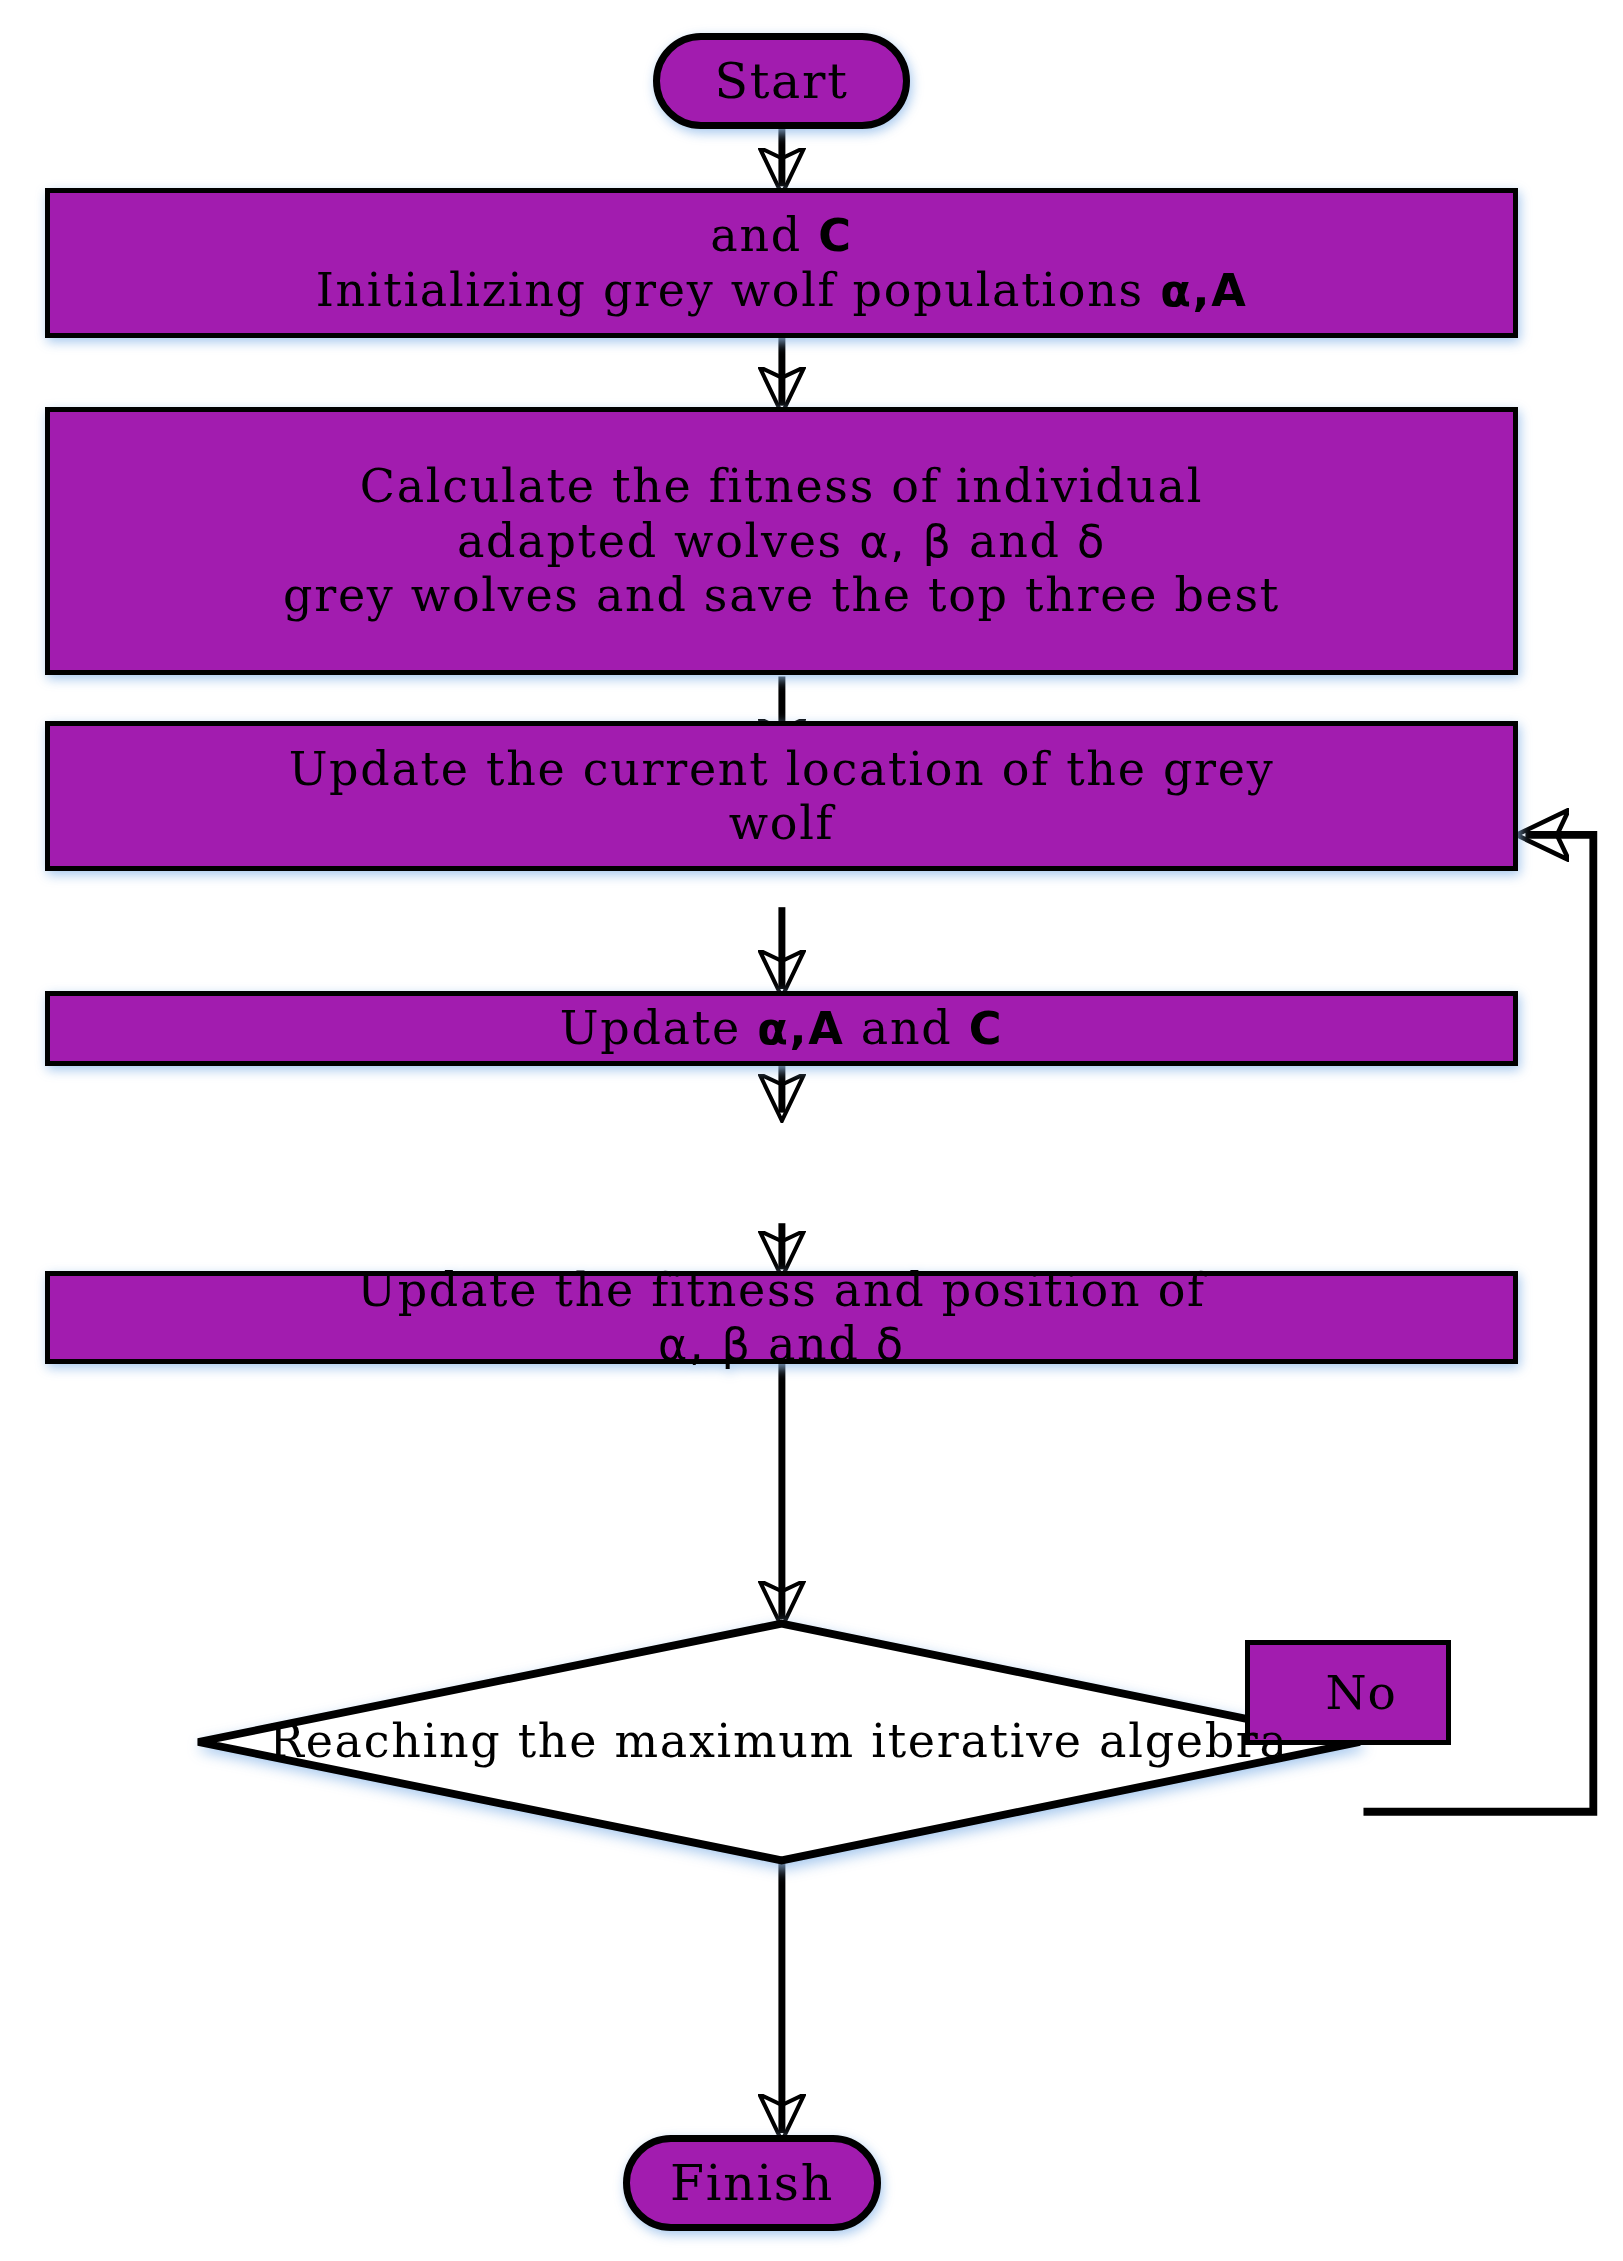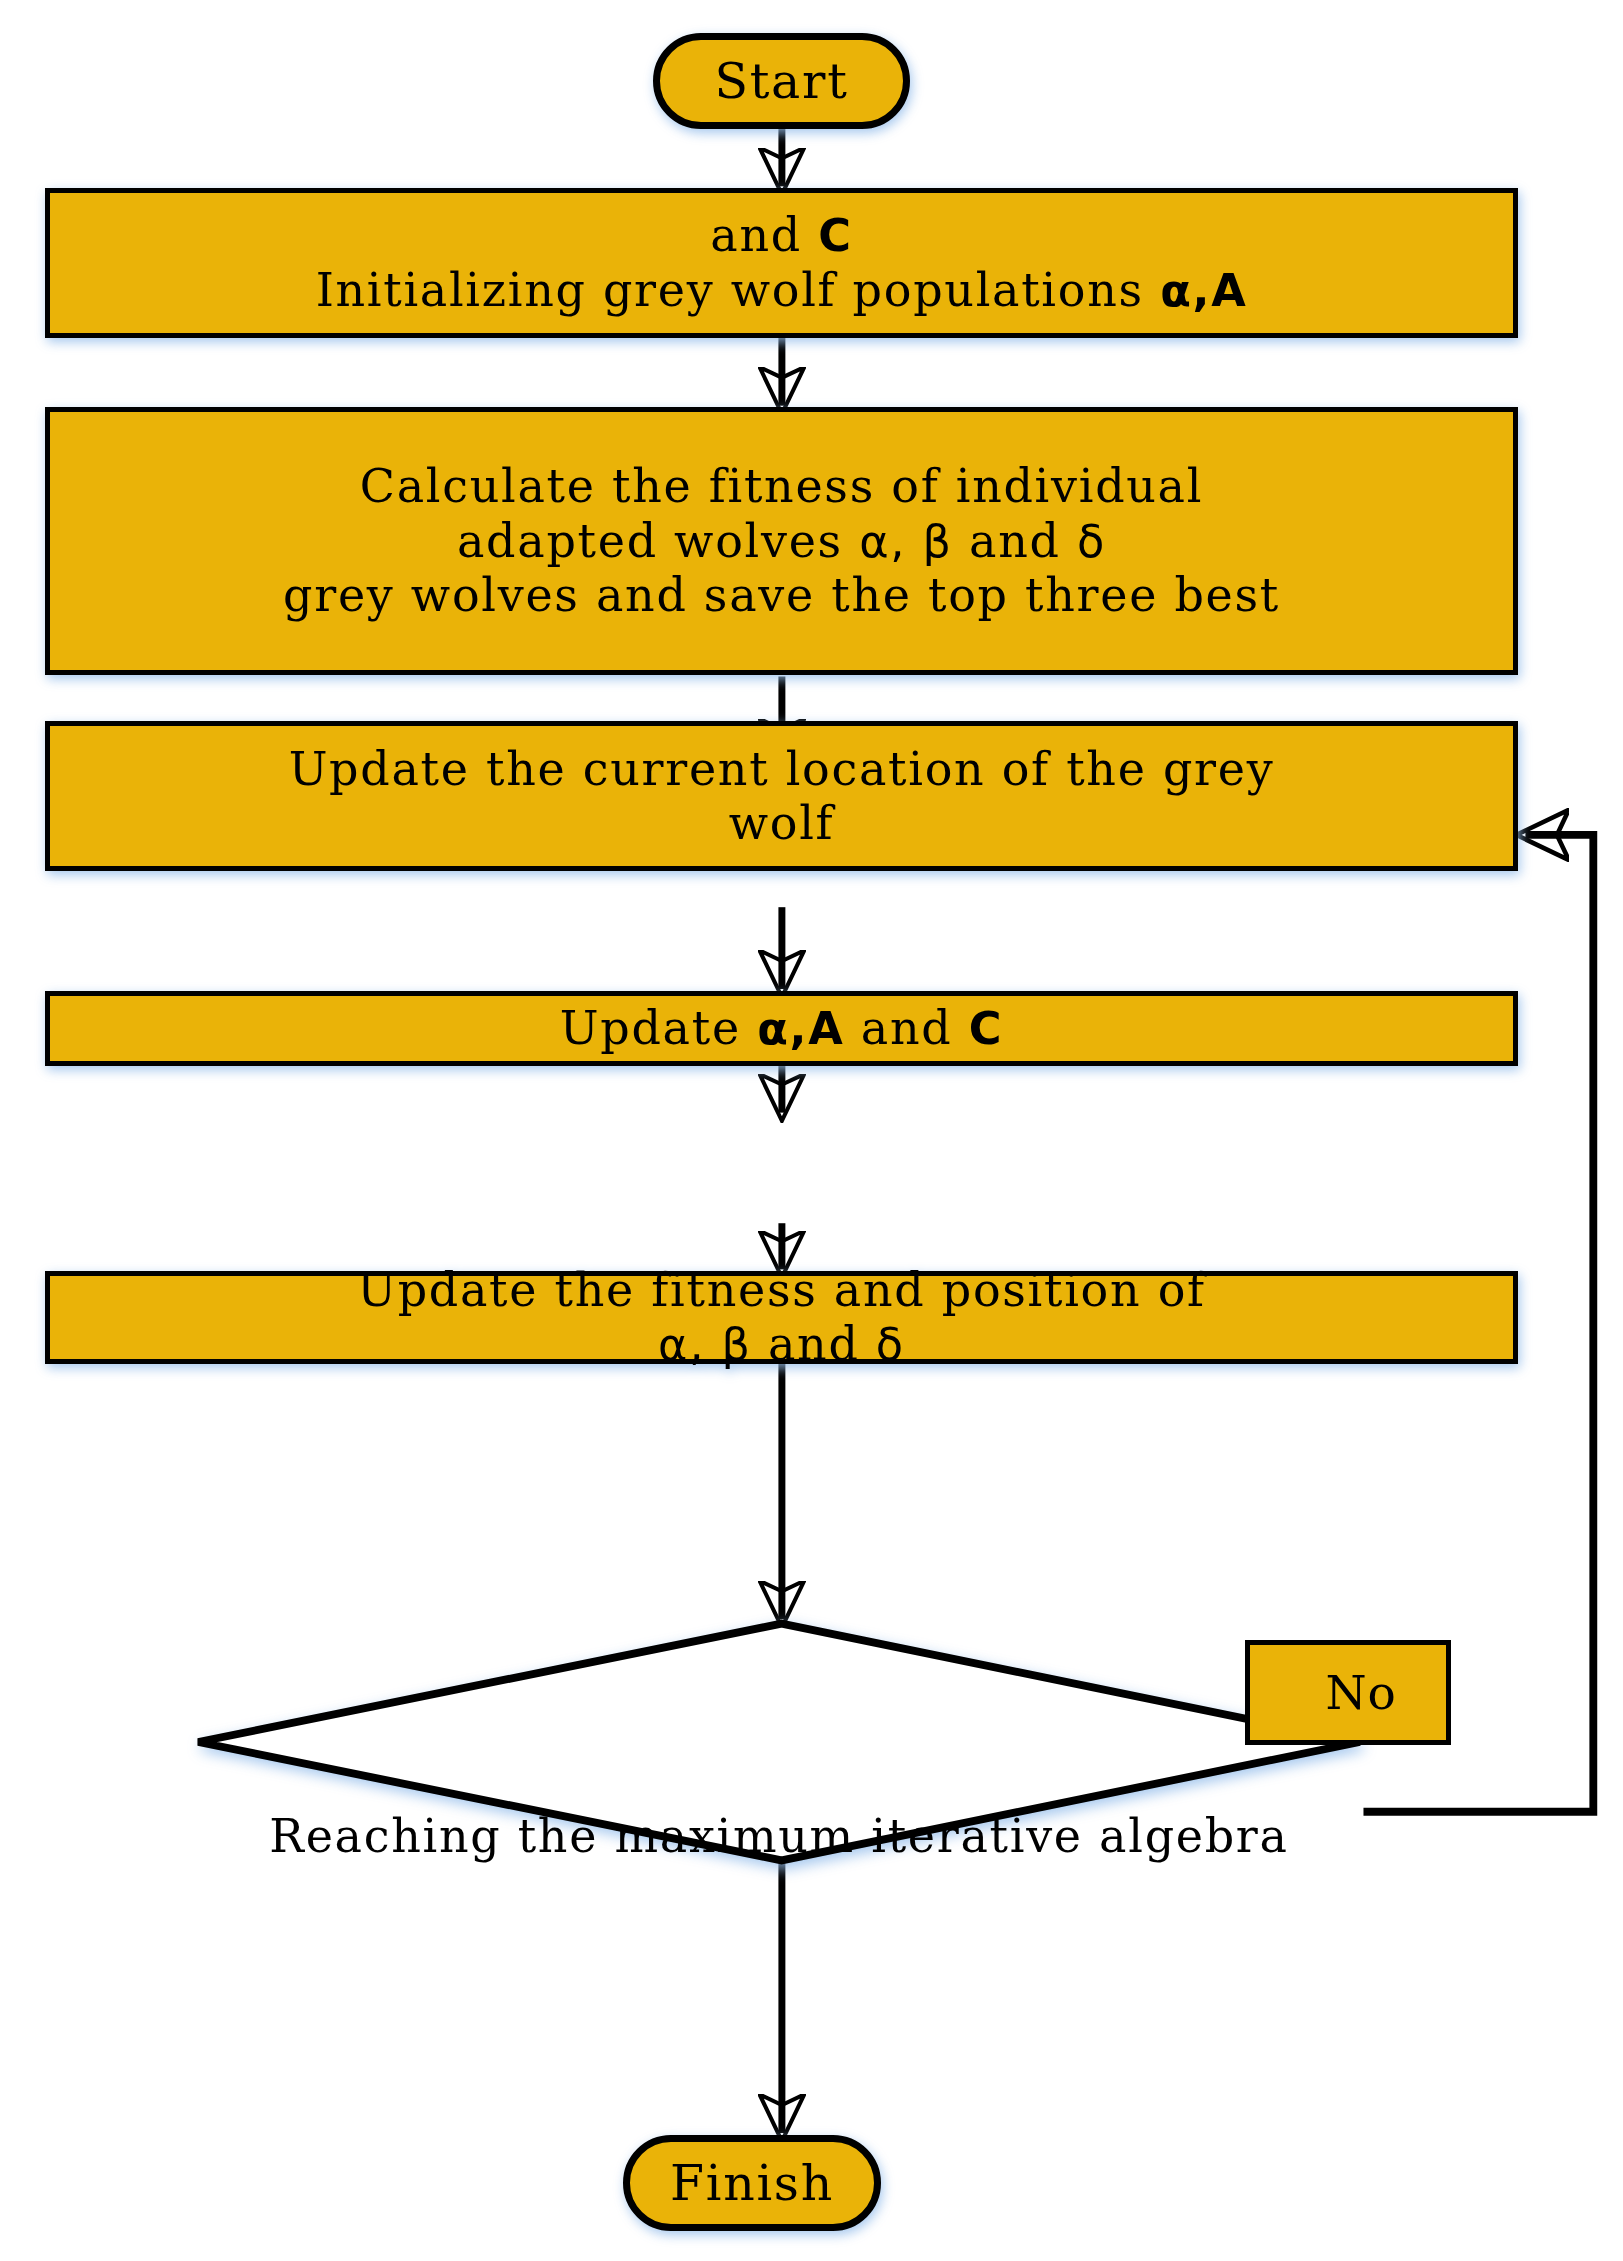--- a/index.html
+++ b/index.html
@@ -13,21 +13,21 @@
     height: 2261px;
     background: #ffffff;
     overflow: hidden;
     font-family: "DejaVu Serif", "Liberation Serif", serif;
   }
 
   
   .node {
     position: absolute;
     box-sizing: border-box;
-    background: #eab308;
+    background: #a21caf;
     border: 5.2px solid #000000;
     display: flex;
     align-items: center;
     justify-content: center;
     text-align: center;
     color: #000000;
     filter: drop-shadow(2.6px 4.4px 6.1px rgba(150,190,235,0.85));
   }
 
   .process {
@@ -62,21 +62,21 @@
   .symlight {
     font-family: "DejaVu Sans", "Liberation Sans", sans-serif;
     font-weight: normal;
     font-size: 0.97em;
   }
 
   
   .decision {
     position: absolute;
     display: flex;
-    align-items: flex-end;
+    align-items: center;
     justify-content: center;
   }
   .decision .dtext {
     position: relative;
     z-index: 2;
     text-align: center;
     font-size: 46px;
     line-height: 1.2;
     letter-spacing: 1.7px;
     color: #000;

